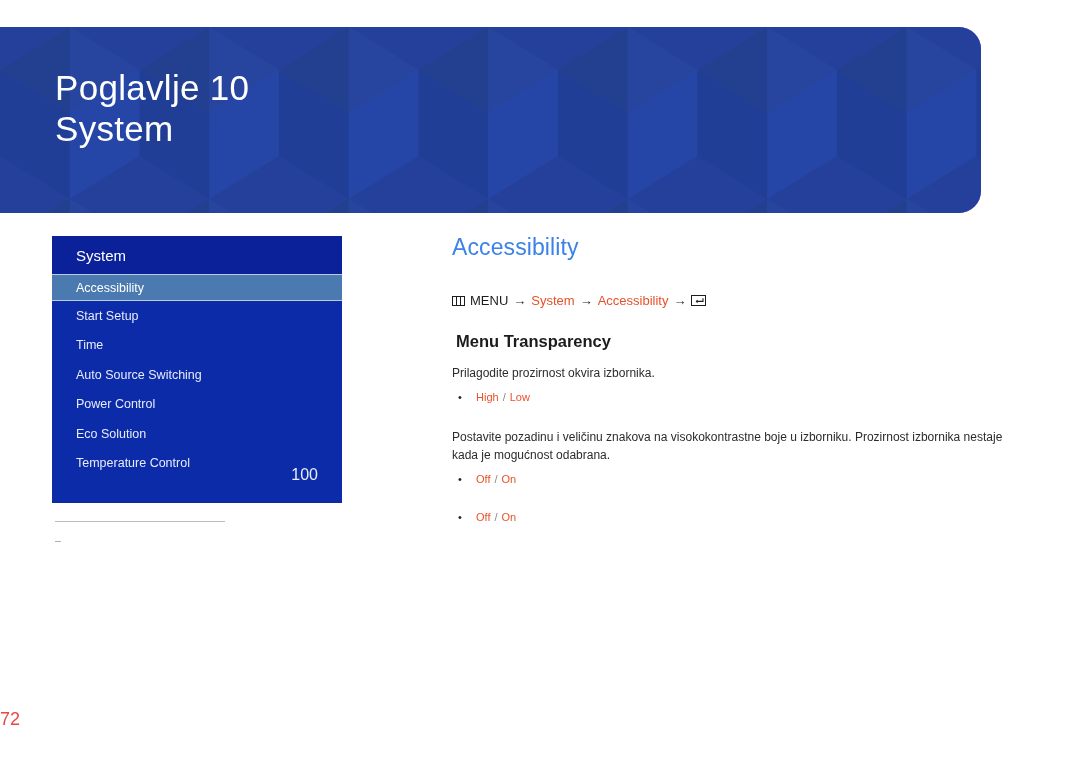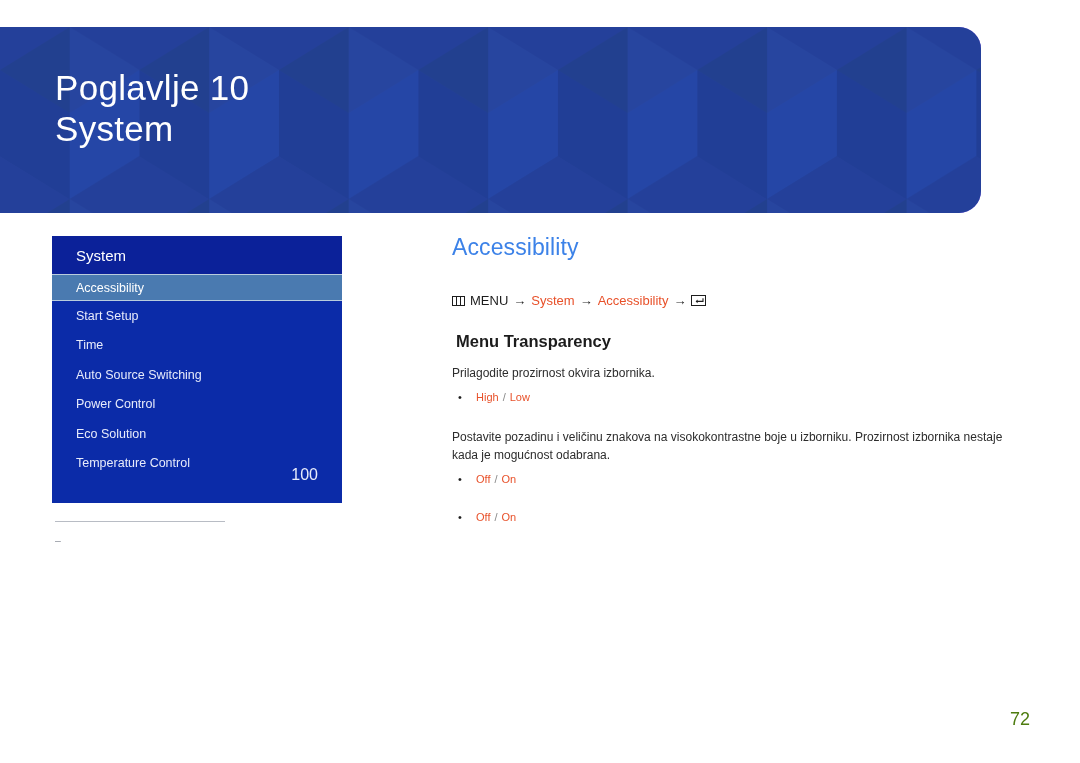--- a/index.html
+++ b/index.html
@@ -233,22 +233,21 @@
     box-sizing: border-box;
   }
   .opt-sep { color: #8a8a8a; }
 
   
   .page-number {
     position: absolute;
     left: 0;
     top: 709px;
     width: 1030px;
-    text-align: right;
-    color: #4d7c0f;
+    color: #ef4444;
     font-size: 18px;
   }
 </style>
 </head>
 <body>
 
 <div class="chapter-banner">
   <svg class="cube-pattern" viewBox="0 0 1055 186" preserveAspectRatio="none">
     <defs>
       <pattern id="cubes" width="150" height="172" patternUnits="userSpaceOnUse">

